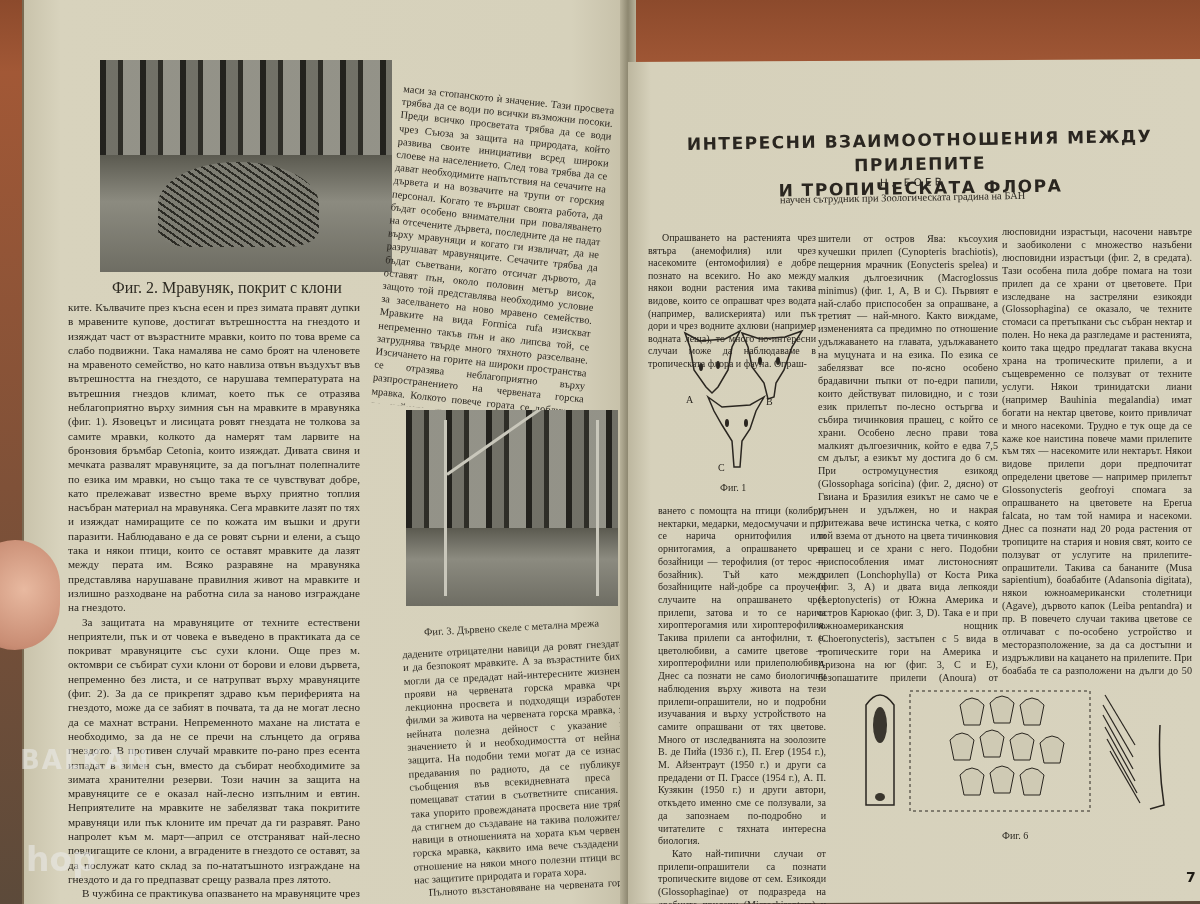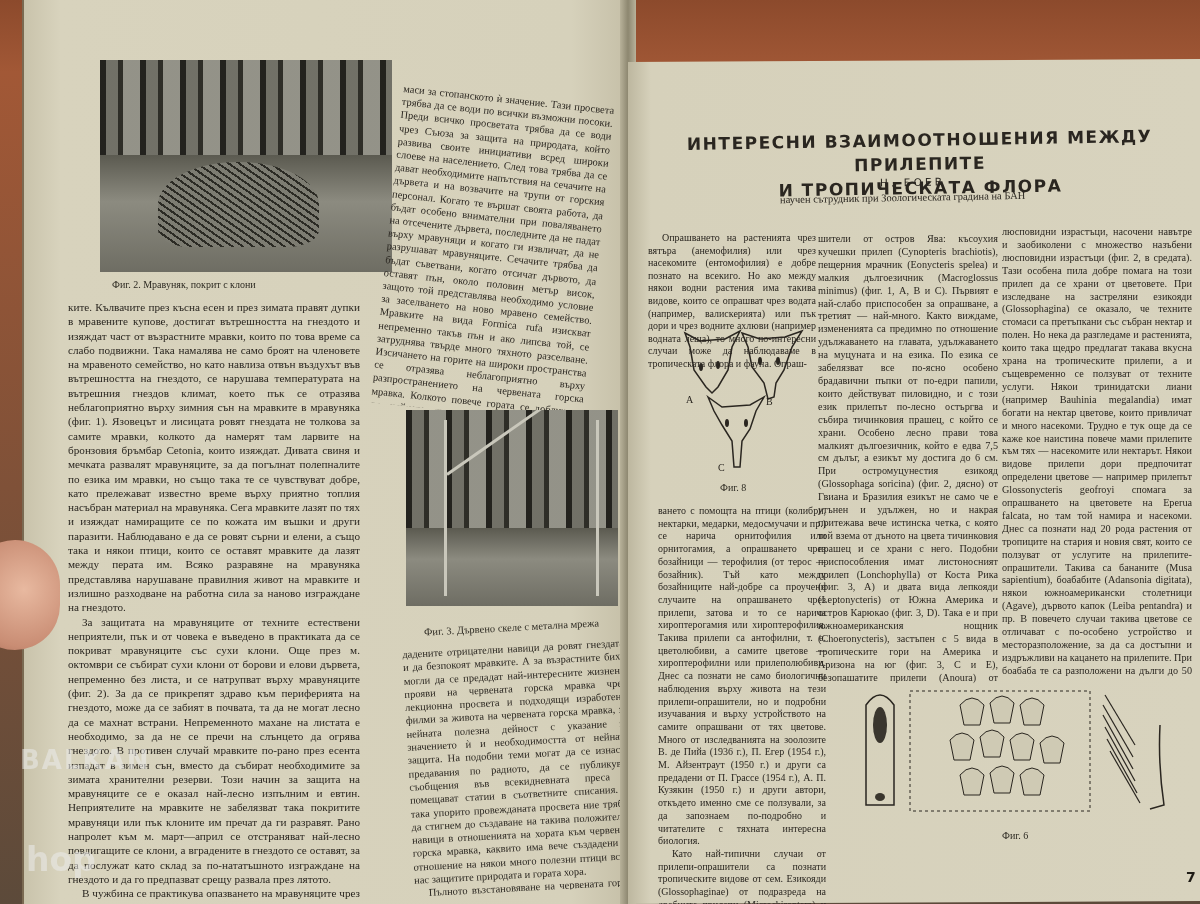--- a/index.html
+++ b/index.html
@@ -9,21 +9,21 @@
   .page-left { left:22px; top:0; width:608px; height:904px; background:linear-gradient(90deg,#c9c3ab 0%,#d8d3bd 6%,#d6d1bb 90%,#c4bea6 100%); border-left:2px solid #7a6a52; }
   .page-right { left:628px; top:62px; width:572px; height:842px; background:linear-gradient(90deg,#bdb79f 0%,#d6d1bb 4%,#d8d3be 100%); transform:skewY(-0.3deg); transform-origin:left top; }
   .gutter { position:absolute; left:620px; top:0; width:16px; height:904px; background:linear-gradient(90deg,#b8b29a,#8d8770,#b8b29a); }
   .thumb { position:absolute; left:-30px; top:540px; width:90px; height:110px; border-radius:45px; background:radial-gradient(circle at 60% 45%,#e8b9a0,#c98d74 70%,#a76c58); }
   .photo { position:absolute; background:#3b3a34; overflow:hidden; }
   .photo .trees { position:absolute; inset:0; background:repeating-linear-gradient(90deg,#1f1e1a 0 6px,#7b7a70 6px 18px,#2c2b25 18px 23px,#a3a297 23px 40px); opacity:.85; }
   .photo .ground { position:absolute; left:0; right:0; bottom:0; height:55%; background:linear-gradient(180deg,#5b5a50,#8c8b80 40%,#6e6d63); }
   .photo .pile { position:absolute; left:20%; bottom:12%; width:55%; height:40%; border-radius:50% 50% 20% 20%; background:repeating-linear-gradient(35deg,#2b2a24 0 2px,#7d7c72 2px 6px); }
   .photo .scaffold { position:absolute; left:18%; top:5%; width:70%; height:90%; border-left:3px solid #c9c7bb; border-right:3px solid #c9c7bb; }
   .photo .scaffold:after { content:""; position:absolute; left:0; top:30%; width:100%; height:3px; background:#c9c7bb; transform:rotate(-35deg); transform-origin:left; }
-  .caption { position:absolute; font-size:10px; color:#2d2a22; white-space:nowrap; }
+  .caption { position:absolute; font-size:16px; color:#2d2a22; white-space:nowrap; }
   .col { position:absolute; font-size:11.2px; line-height:14.3px; text-align:justify; color:#2a2620; }
   .col p { margin:0; text-indent:14px; }
   .col p.noindent { text-indent:0; }
   .title { position:absolute; left:660px; top:128px; width:520px; text-align:center; font-family:"DejaVu Sans", sans-serif; font-weight:bold; font-size:17px; letter-spacing:1.5px; line-height:24px; color:#2a2620; transform:rotate(-1deg); }
   .author { position:absolute; left:880px; top:176px; font-size:10.5px; letter-spacing:3px; font-family:"DejaVu Sans", sans-serif; color:#2a2620; transform:rotate(-1deg); }
   .affil { position:absolute; left:780px; top:192px; font-size:10.5px; color:#2a2620; transform:rotate(-1deg); }
   .figure { position:absolute; }
   .page-num { position:absolute; left:1186px; top:869px; font-size:14px; font-weight:bold; font-family:"DejaVu Sans", sans-serif; color:#1f1c16; }
   .watermark { position:absolute; left:12px; top:745px; width:240px; height:150px; color:rgba(235,235,235,.55); font-family:"DejaVu Sans", sans-serif; font-weight:bold; }
   .watermark .w1 { position:absolute; left:8px; top:0; font-size:26px; letter-spacing:2px; }
@@ -95,21 +95,21 @@
         <ellipse cx="80" cy="36" rx="2" ry="4"></ellipse>
         <ellipse cx="98" cy="36" rx="2" ry="4"></ellipse>
         <ellipse cx="47" cy="98" rx="2" ry="4"></ellipse>
         <ellipse cx="66" cy="98" rx="2" ry="4"></ellipse>
       </g>
     <text x="6" y="78" font-size="10" fill="#2a2620">A</text>
     <text x="86" y="80" font-size="10" fill="#2a2620">B</text>
     <text x="38" y="146" font-size="10" fill="#2a2620">C</text>
   </svg>
 </div>
-<div class="caption" style="left:720px;top:482px;font-size:10px;">Фиг. 8</div>
+<div class="caption" style="left:720px;top:482px;font-size:10px;">Фиг. 1</div>
 
 <div class="col" style="left:658px;top:505px;width:168px;font-size:10px;line-height:12.7px;">
   <p class="noindent">ването с помощта на птици (колибри, нектарки, медарки, медосмучачи и пр.) се нарича орнитофилия или орнитогамия, а опрашването чрез бозайници — терофилия (от терос — бозайник). Тъй като между бозайниците най-добре са проучени случаите на опрашването чрез прилепи, затова и то се нарича хироптерогамия или хироптерофилия. Такива прилепи са антофилни, т. е. цветолюбиви, а самите цветове — хироптерофилни или прилеполюбиви. Днес са познати не само биологични наблюдения върху живота на тези прилепи-опрашители, но и подробни изучавания и върху устройството на самите опрашвани от тях цветове. Много от изследванията на зоолозите В. де Пийа (1936 г.), П. Егер (1954 г.), М. Айзентраут (1950 г.) и други са предадени от П. Грассе (1954 г.), А. П. Кузякин (1950 г.) и други автори, откъдето именно сме се ползували, за да запознаем по-подробно и читателите с тяхната интересна биология.</p>
   <p>Като най-типични случаи от прилепи-опрашители са познати тропическите видове от сем. Езикояди (Glossophaginae) от подразреда на дребните прилепи (Microchiroptera) и големоезичните прилепи (Macroglossus) от подразделa на големите крилати (Megachiroptera). Да разгледаме напр. схематичните образи на три прилепа-опра-</p>
 </div>
 
 <div class="col" style="left:818px;top:233px;width:180px;height:452px;overflow:hidden;font-size:10.2px;line-height:12.9px;">
   <p class="noindent">шители от остров Ява: късоухия кучешки прилеп (Cynopteris brachiotis), пещерния мрачник (Eonycteris spelea) и малкия дългоезичник (Macroglossus minimus) (фиг. 1, А, В и С). Първият е най-слабо приспособен за опрашване, а третият — най-много. Както виждаме, измененията са предимно по отношение удължаването на главата, удължаването на муцуната и на езика. По езика се забелязват все по-ясно особено брадавични пъпки от по-едри папили, които действуват пиловидно, и с този език прилепът по-лесно остъргва и събира тичинковия прашец, с който се храни. Особено лесно прави това малкият дългоезичник, който е едва 7,5 см дълъг, а езикът му достига до 6 см. При остромуцунестия езикояд (Glossophaga soricina) (фиг. 2, дясно) от Гвиана и Бразилия езикът не само че е утънен и удължен, но и накрая притежава вече истинска четка, с която той взема от дъното на цвета тичинковия прашец и се храни с него. Подобни приспособления имат листоносният прилеп (Lonchophylla) от Коста Рика (фиг. 3, А) и двата вида лепкояди (Leptonycteris) от Южна Америка и остров Карюкао (фиг. 3, D). Така е и при южноамериканския нощник (Choeronycteris), застъпен с 5 вида в тропическите гори на Америка и Аризона на юг (фиг. 3, С и Е), безопашатите прилепи (Anoura) от горите на Боливия до Южно Мексико (фиг. 3, В). Като резултат от специализирания и по-опростения начин на хранене е и намаляването на броя на техните зъби — до 30 при нощника (Choeronycteris). Докато при тези прилепи е най-често застъпен червеновиден език — «четка», то при някои камерунски летящи кучета (например Eidolon helvum) има друго интересно приспособление на антифилността. В предната част на езика (фиг. 2, ляво) има едно елиптично голямо поле, покрито с остри трироги</p>
 </div>
 

